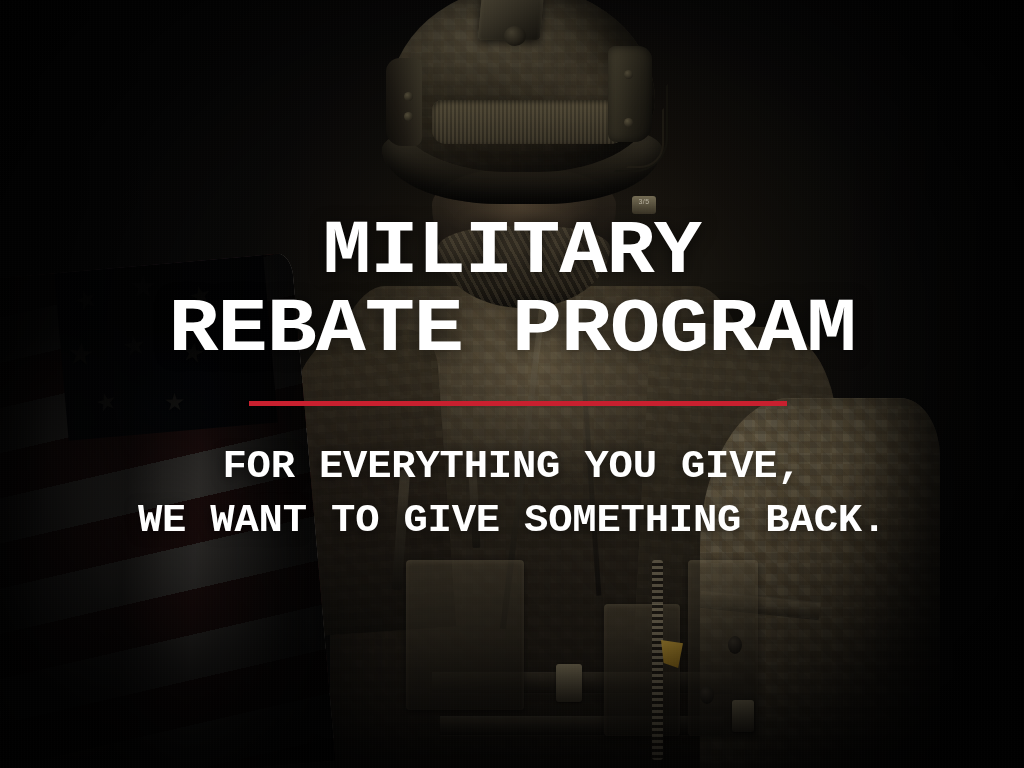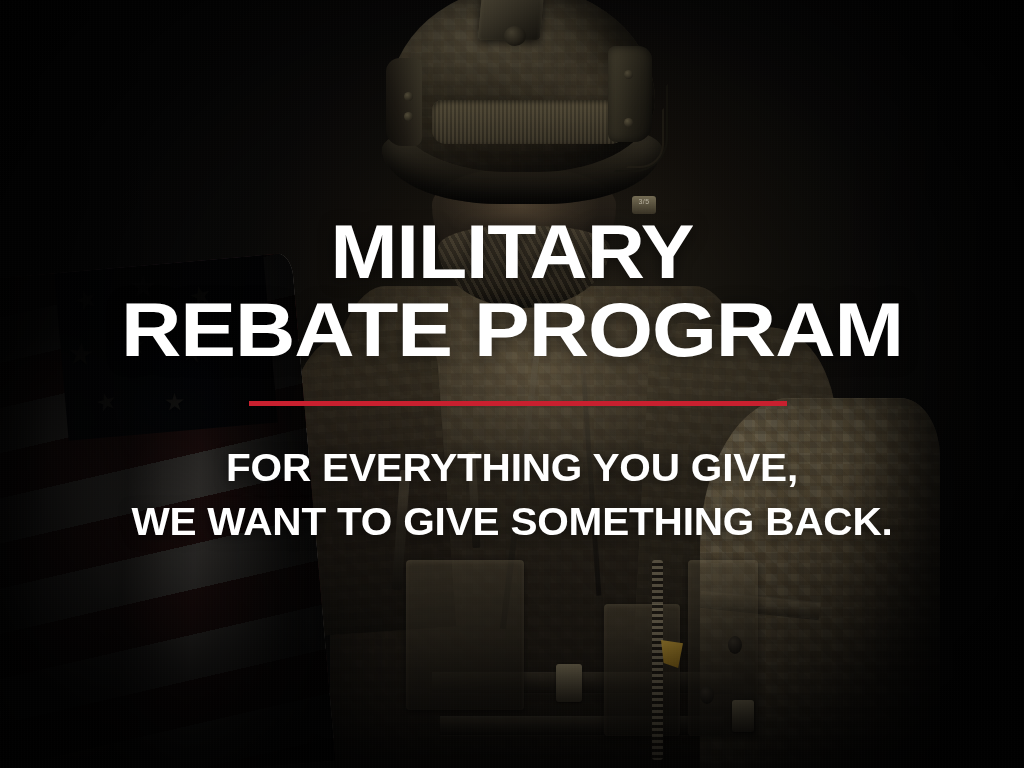--- a/index.html
+++ b/index.html
@@ -244,21 +244,21 @@
       linear-gradient(90deg, rgba(0,0,0,.55) 0%, rgba(0,0,0,0) 16%, rgba(0,0,0,0) 82%, rgba(0,0,0,.68) 100%);
   }
   .grain{
     position:absolute;inset:0;opacity:.07;
     background-image:
       repeating-linear-gradient(0deg, rgba(255,255,255,.10) 0 1px, rgba(0,0,0,0) 1px 2px),
       repeating-linear-gradient(90deg, rgba(255,255,255,.07) 0 1px, rgba(0,0,0,0) 1px 3px);
   }
 
   
-  .overlay{position:absolute;inset:0;}
+  .overlay{position:absolute;inset:0;font-family:Liberation Mono, monospace;}
   .headline{
     position:absolute;left:0;width:1024px;text-align:center;
     color:#ffffff;font-weight:700;
     letter-spacing:-1px;
     text-shadow:0 2px 16px rgba(0,0,0,.55);
     white-space:nowrap;
   }
   #hl1{top:214px;font-size:76px;line-height:76px;transform:scaleX(1.06);}
   #hl2{top:292px;font-size:76px;line-height:76px;transform:scaleX(1.10);}
 

